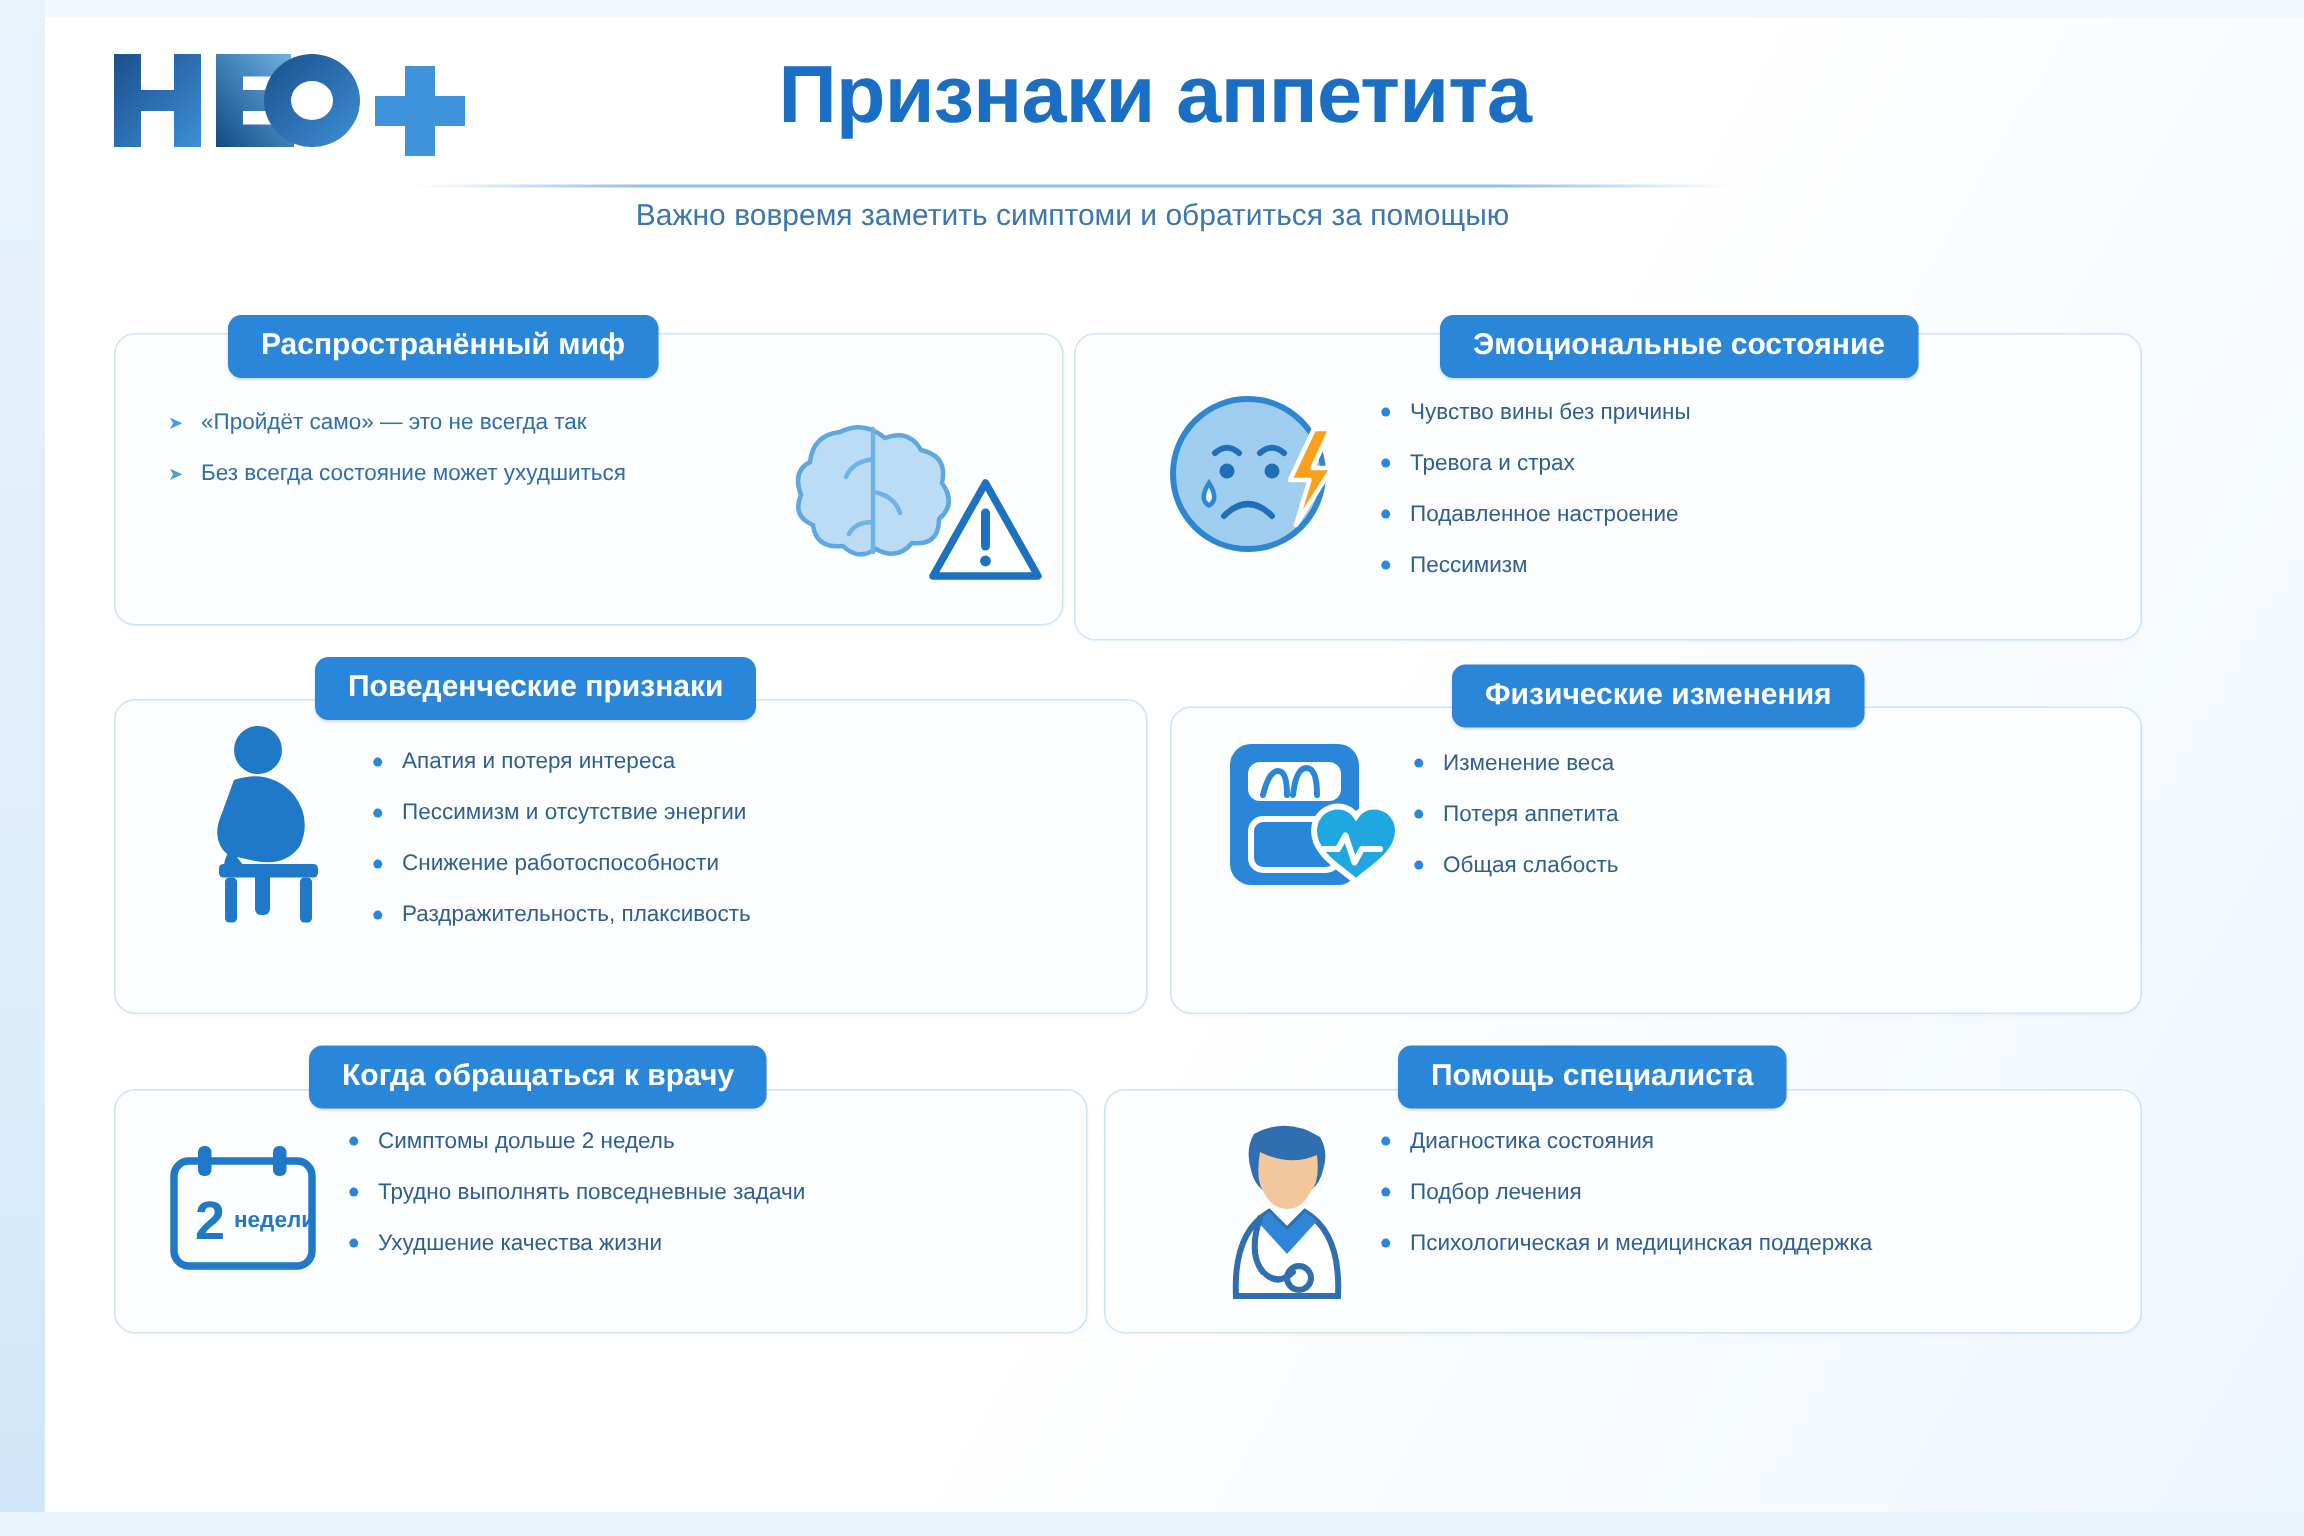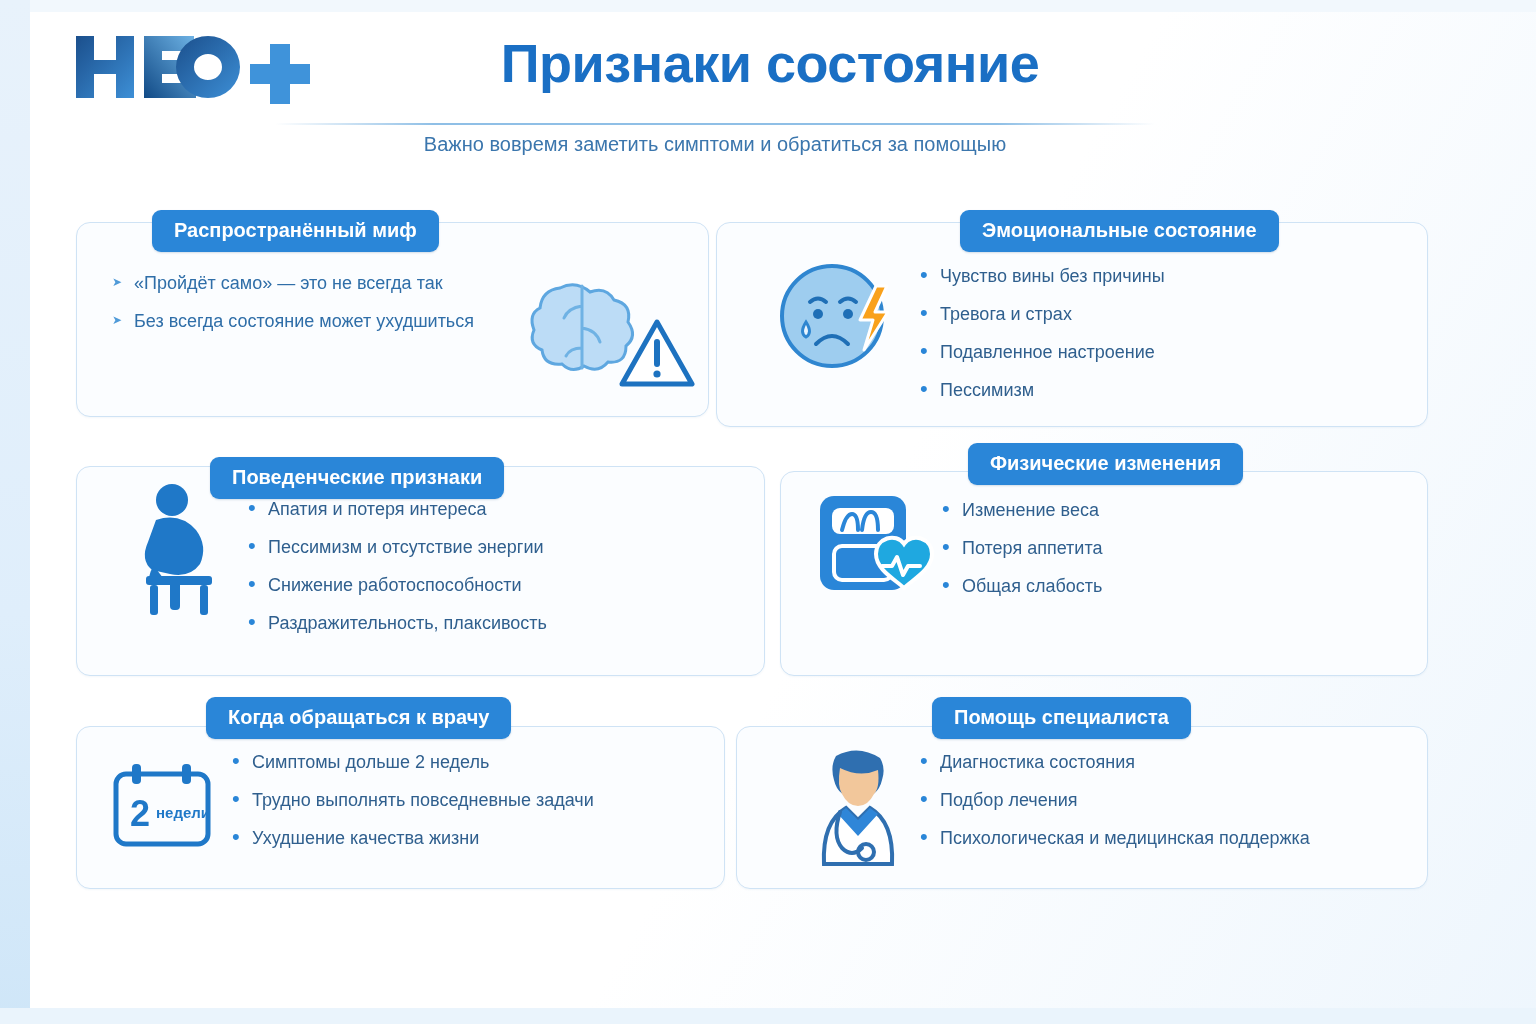--- a/index.html
+++ b/index.html
@@ -61,21 +61,21 @@
     color: #ffffff;
     font-size: 20px; font-weight: bold;
     padding: 9px 22px 10px 22px;
     border-radius: 9px;
     white-space: nowrap;
     box-shadow: 0 1px 2px rgba(20,70,120,0.18);
   }
   .bullets { position: absolute; }
   .bullets li {
     list-style: none;
-    font-size: 18px;
+    font-size: 15px;
     color: #2f5f8e;
     margin-bottom: 17px;
     position: relative;
     padding-left: 22px;
     white-space: nowrap;
   }
   .bullets li::before {
     content: "•";
     position: absolute; left: 2px; top: -2px;
     color: #2a86d8; font-size: 22px; line-height: 1;
@@ -92,21 +92,21 @@
   #chip-myth      { left: 152px; top: 210px; }
   #bul-myth       { left: 112px; top: 273px; }
   #ic-brain       { left: 520px; top: 258px; width: 180px; height: 140px; }
 
   #card-emo       { left: 716px; top: 222px;  width: 712px; height: 205px; }
   #chip-emo       { left: 960px; top: 210px; }
   #bul-emo        { left: 918px; top: 266px; }
   #ic-sad         { left: 776px; top: 258px; width: 130px; height: 120px; }
 
   #card-beh       { left: 76px;  top: 466px;  width: 689px; height: 210px; }
-  #chip-beh       { left: 210px; top: 457px; }
+  #chip-beh       { left: 210px; top: 438px; }
   #bul-beh        { left: 246px; top: 499px; }
   #ic-sit         { left: 126px; top: 480px; width: 120px; height: 140px; }
 
   #card-phys      { left: 780px; top: 471px;  width: 648px; height: 205px; }
   #chip-phys      { left: 968px; top: 443px; }
   #bul-phys       { left: 940px; top: 500px; }
   #ic-scale       { left: 812px; top: 486px; width: 130px; height: 125px; }
 
   #card-when      { left: 76px;  top: 726px;  width: 649px; height: 163px; }
   #chip-when      { left: 206px; top: 697px; }
@@ -142,21 +142,21 @@
       <path d="M4 6 h18 v24 h22 V6 h18 v62 H44 V44 H22 v24 H4 Z" fill="url(#lg1)"></path>
 
       <path d="M72 6 h50 v15 H90 v9 h28 v14 H90 v9 h34 v15 H72 Z" fill="url(#lg2)"></path>
 
       <path d="M168 37 a32 31 0 1 1 -64 0 a32 31 0 1 1 64 0 Z M150 37 a14 13 0 1 0 -28 0 a14 13 0 1 0 28 0 Z" fill="url(#lg1)"></path>
 
       <path d="M198 14 h20 v20 h20 v20 h-20 v20 h-20 V54 h-20 V34 h20 Z" fill="#3f93da"></path>
     </svg>
   </div>
 
-  <div class="title">Признаки состояние</div>
+  <div class="title">Признаки аппетита</div>
   <div class="title-rule"></div>
   <div class="subtitle">Важно вовремя заметить симптоми и обратиться за помощыю</div>
 
   <div class="card" id="card-myth"></div>
   <div class="chip" id="chip-myth">Распространённый миф</div>
   <ul class="bullets arrow" id="bul-myth">
     <li>«Пройдёт само» — это не всегда так</li>
     <li>Без всегда состояние может ухудшиться</li>
   </ul>
   <div class="icon-wrap" id="ic-brain">

